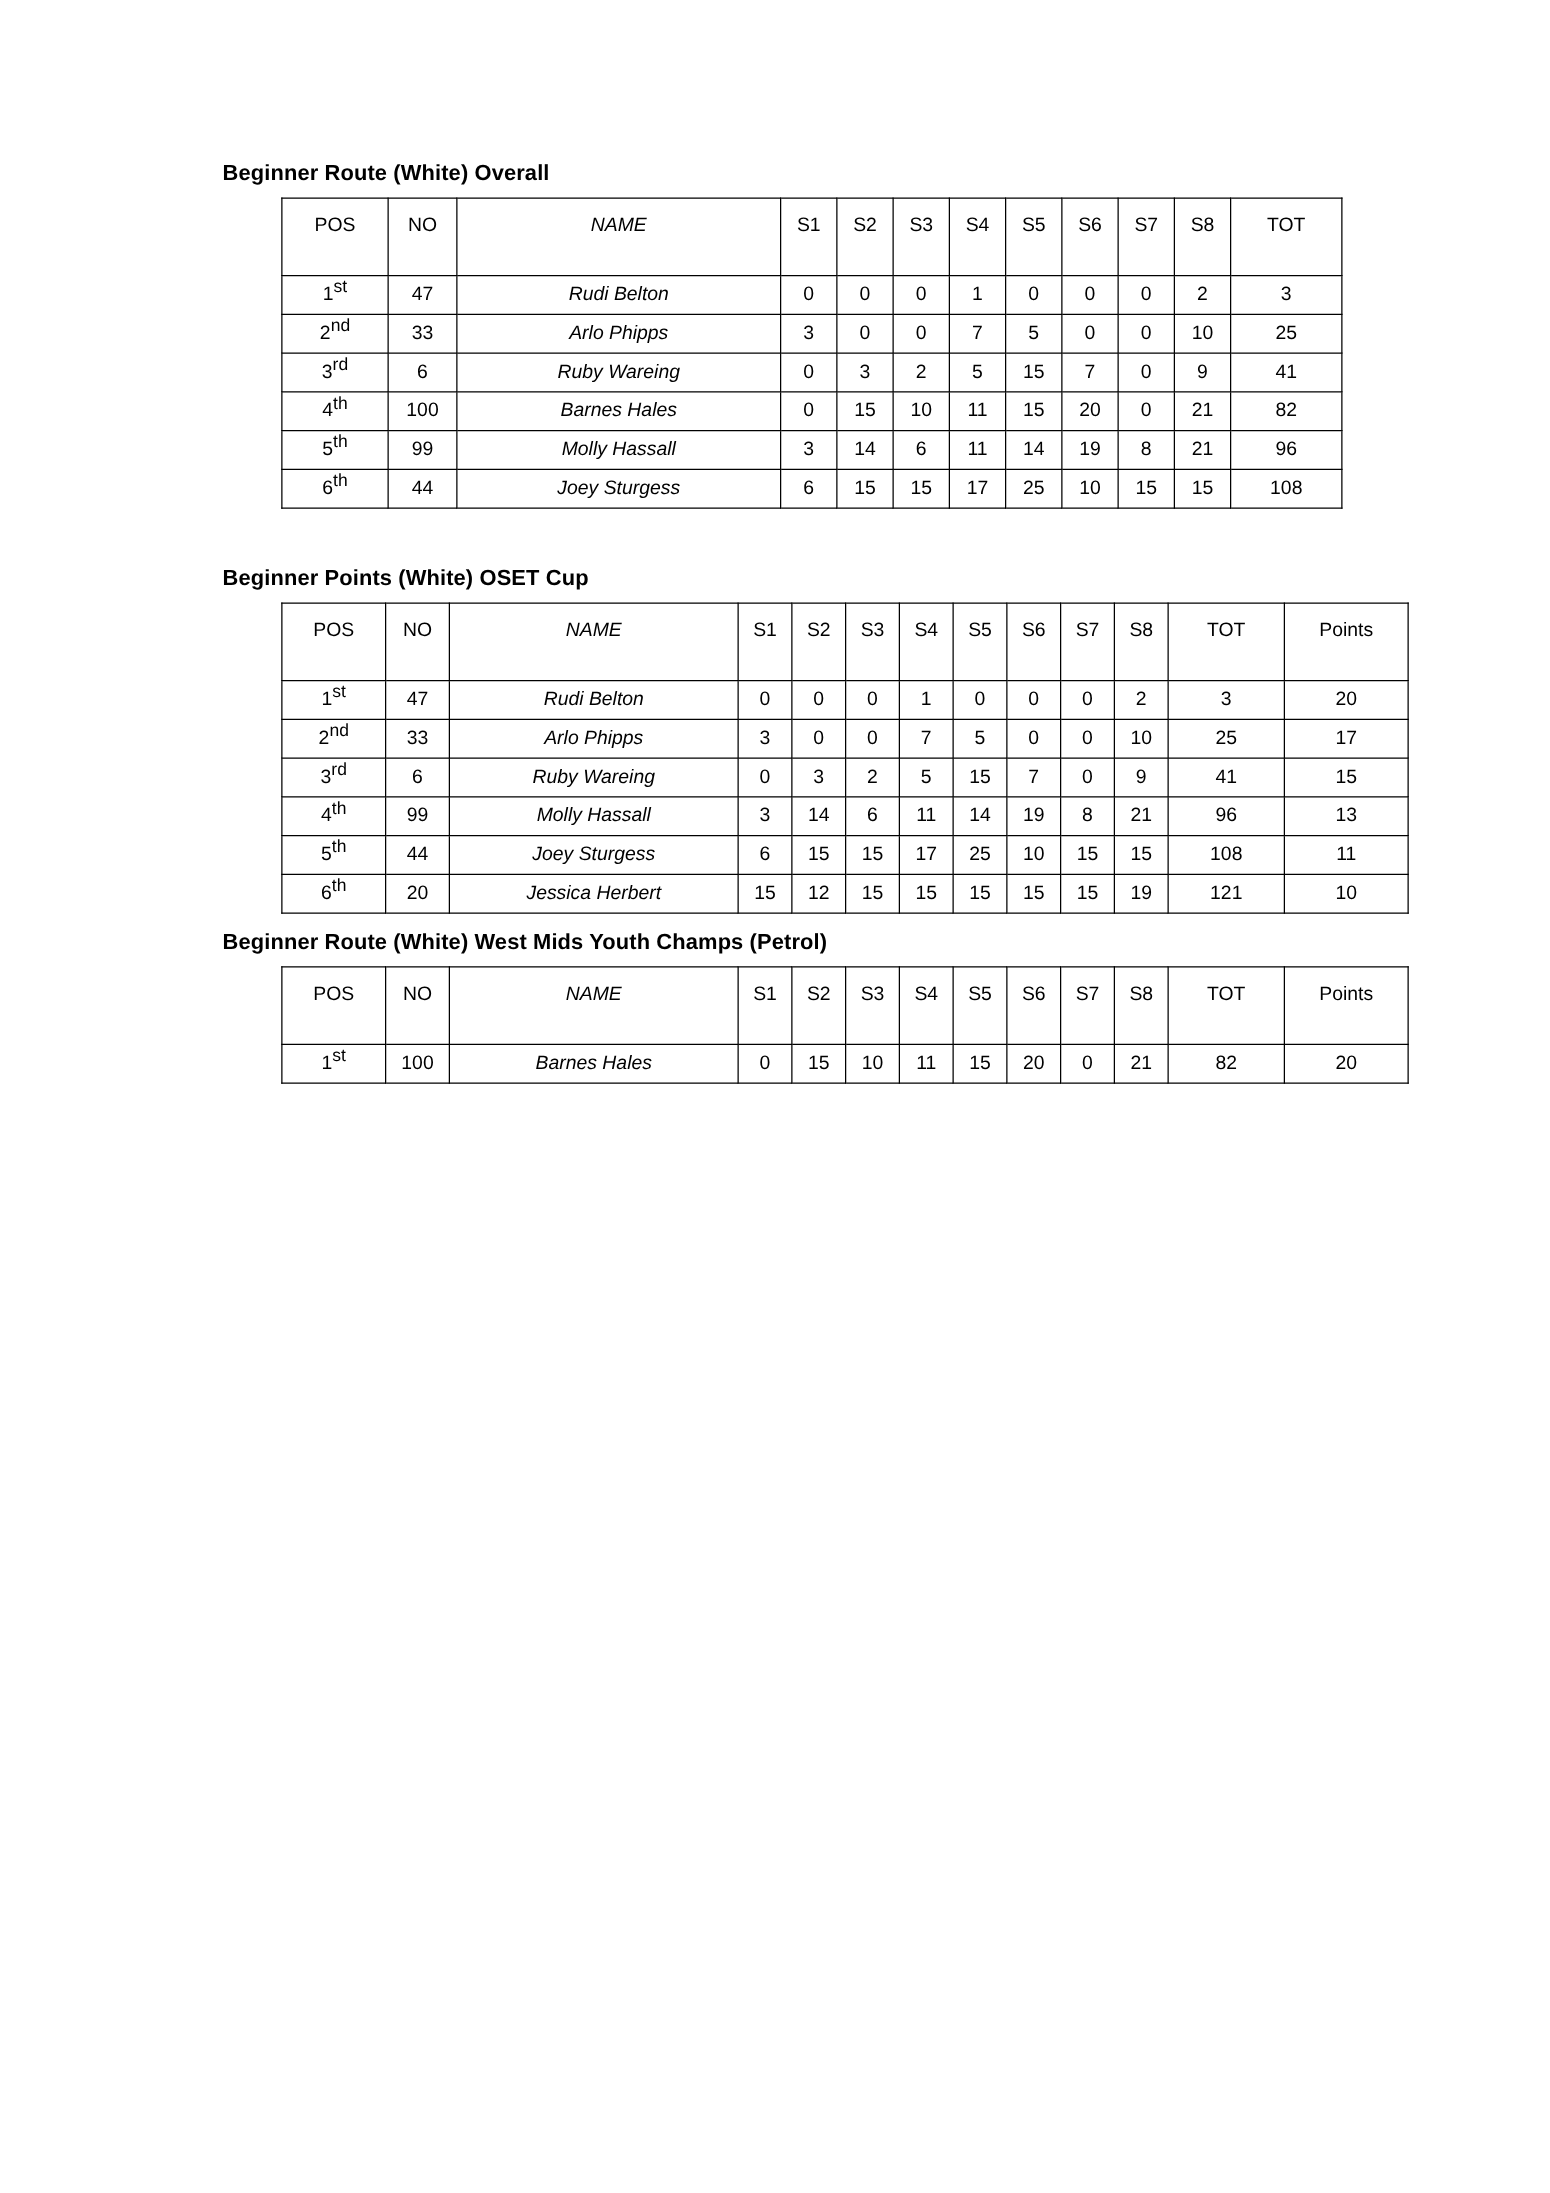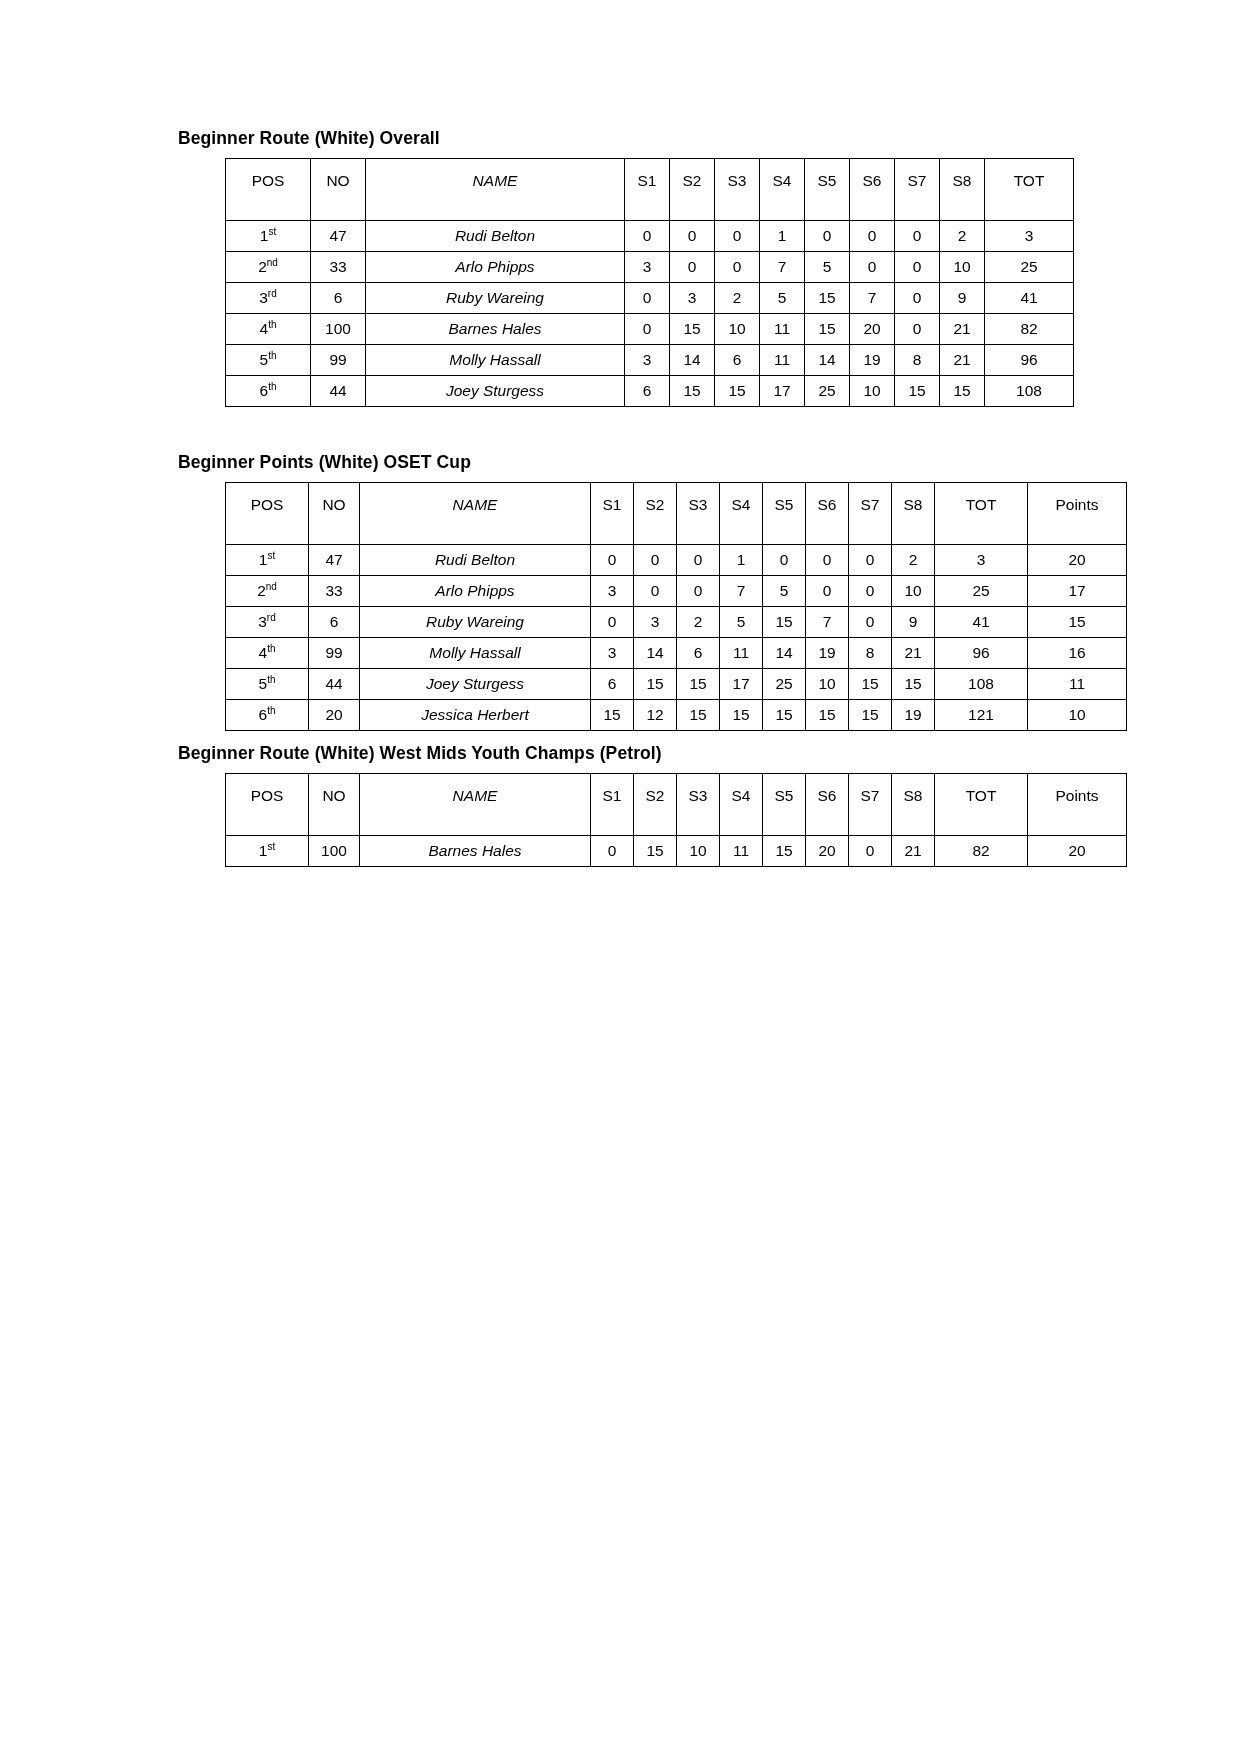--- a/index.html
+++ b/index.html
@@ -71,21 +71,21 @@
 
   
   .t2 .col-pos  { width: 82px; }
   .t2 .col-no   { width: 50px; }
   .t2 .col-name { width: 230px; }
   .t2 .col-s    { width: 42px; }
   .t2 .col-tot  { width: 92px; }
   .t2 .col-pts  { width: 98px; }
 
   sup {
-    font-size: 10px;
+    font-size: 14px;
     vertical-align: super;
     line-height: 0;
   }
   .pos-cell { white-space: nowrap; }
 </style>
 </head>
 <body>
 
 <div class="page">
 
@@ -269,21 +269,21 @@
             <td class="col-name">Molly Hassall</td>
             <td class="col-s">3</td>
             <td class="col-s">14</td>
             <td class="col-s">6</td>
             <td class="col-s">11</td>
             <td class="col-s">14</td>
             <td class="col-s">19</td>
             <td class="col-s">8</td>
             <td class="col-s">21</td>
             <td class="col-tot">96</td>
-            <td class="col-pts">16</td>
+            <td class="col-pts">13</td>
           </tr>
           <tr>
             <td class="col-pos pos-cell">5<sup>th</sup></td>
             <td class="col-no">44</td>
             <td class="col-name">Joey Sturgess</td>
             <td class="col-s">6</td>
             <td class="col-s">15</td>
             <td class="col-s">15</td>
             <td class="col-s">17</td>
             <td class="col-s">25</td>

